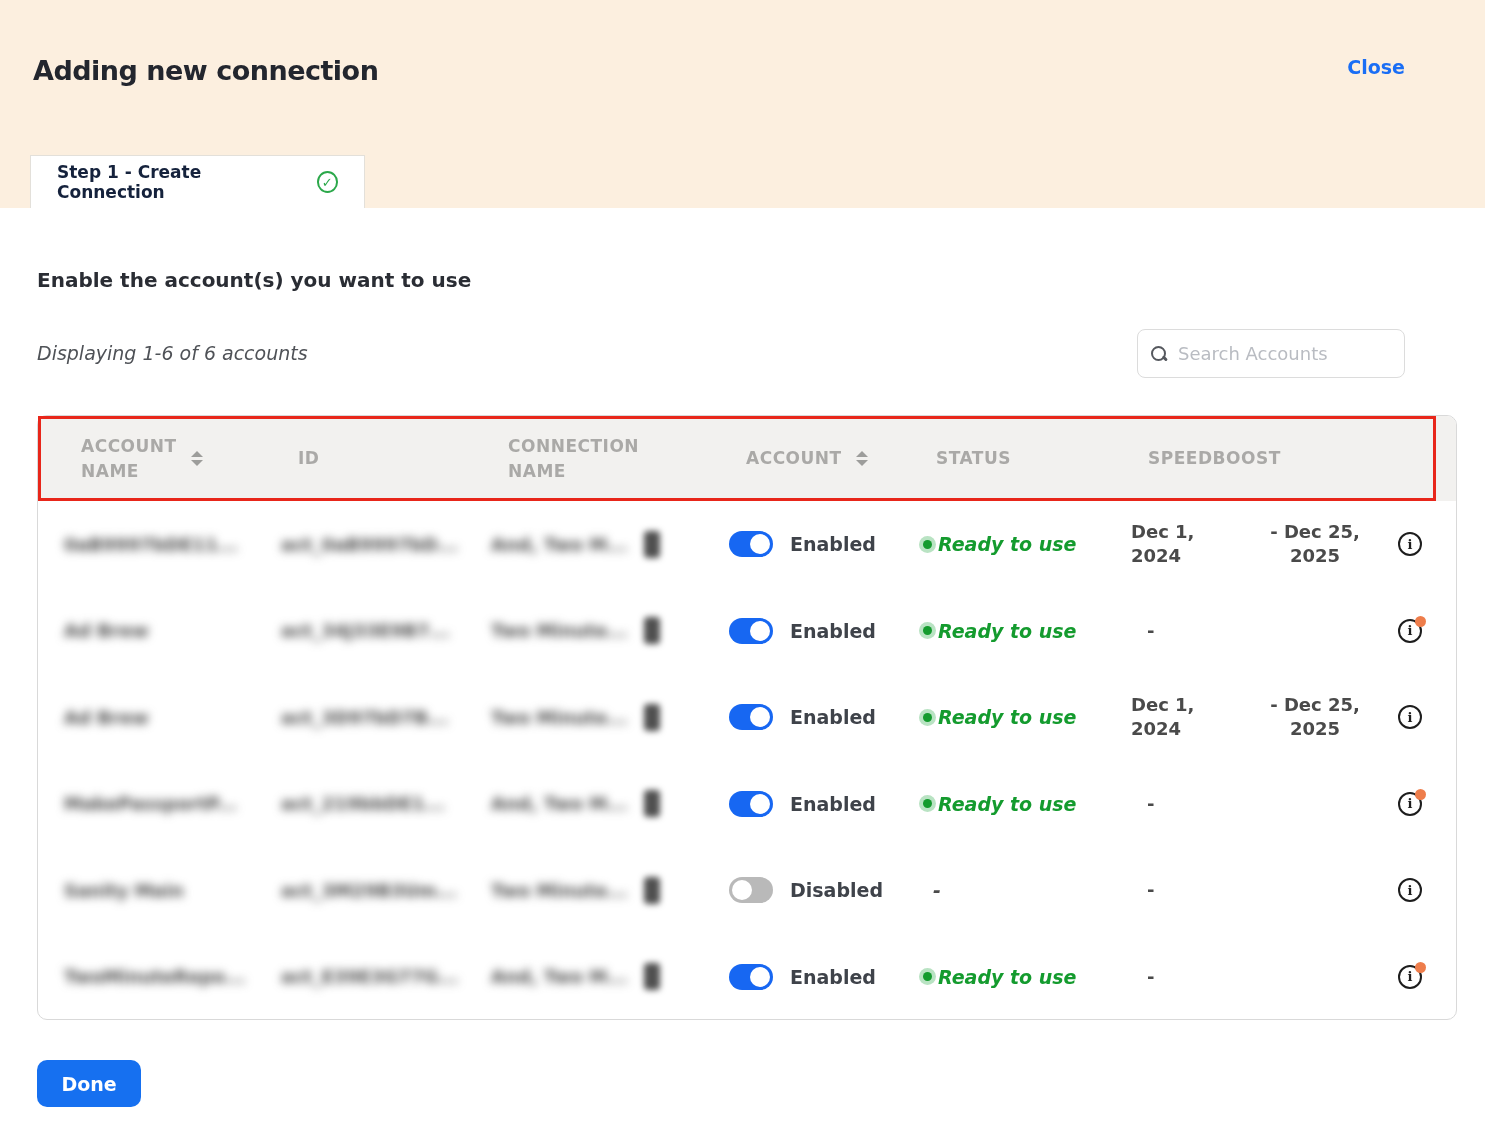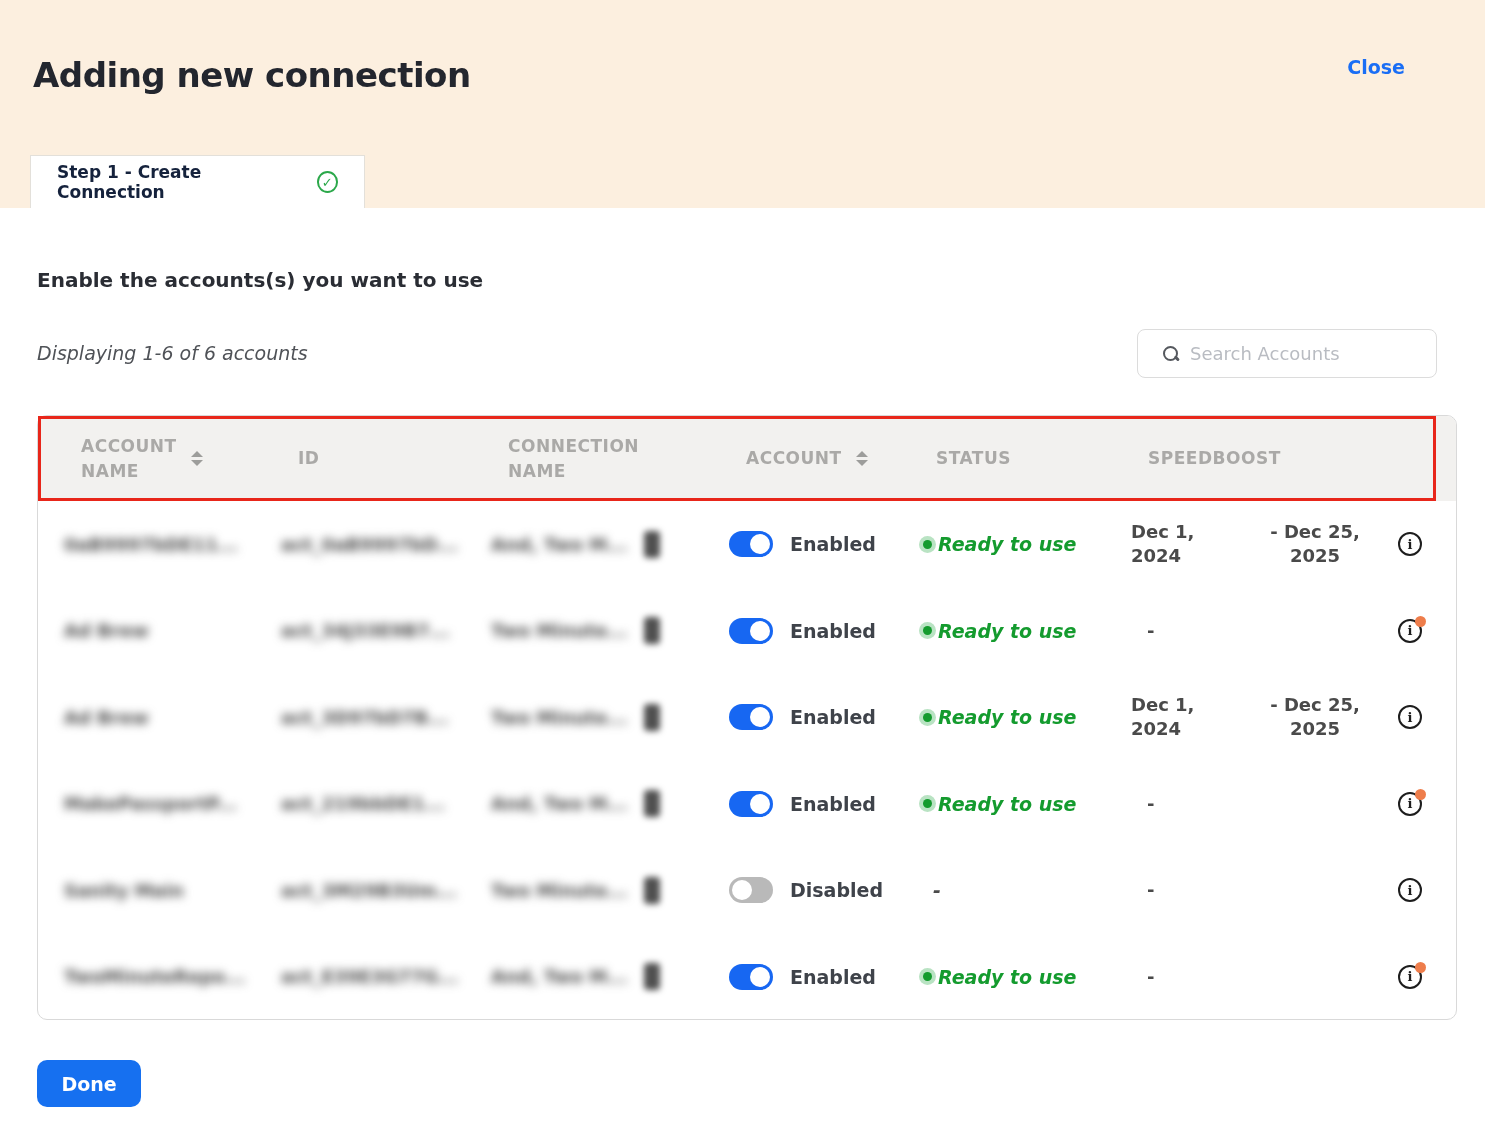--- a/index.html
+++ b/index.html
@@ -2,34 +2,34 @@
 <html><head>
 <meta charset="utf-8">
 <style>
   * { margin:0; padding:0; box-sizing:border-box; }
   html,body { width:1485px; height:1134px; background:#fff; font-family:"DejaVu Sans", sans-serif; overflow:hidden; }
 
   .page { position:relative; width:1485px; height:1134px; background:#ffffff; }
 
   
   .topband { position:relative; width:100%; height:208px; background:#fcefdf; }
-  .page-title { position:absolute; left:33px; top:55px; font-size:34px; font-weight:800; color:#23262e; letter-spacing:-0.5px; }
+  .page-title { position:absolute; left:33px; top:55px; font-size:27px; font-weight:800; color:#23262e; letter-spacing:-0.5px; }
   .close-link { position:absolute; right:80px; top:56px; font-size:19px; font-weight:600; color:#1a6ef5; cursor:pointer; }
 
   .tabs { position:absolute; left:30px; bottom:0; display:flex; }
   .tab { height:53px; display:flex; align-items:center; justify-content:center; gap:10px; padding:0 26px; font-size:17px; font-weight:600; cursor:pointer; }
   .tab.done-tab { width:335px; background:#ffffff; color:#15223c; border:1px solid #e3e0da; border-bottom:none; }
   .tab.active-tab { width:378px; background:#0e2038; color:#ffffff; margin-left:15px; }
   .check-circle { width:22px; height:22px; border:2px solid #2ba84a; border-radius:50%; display:flex; align-items:center; justify-content:center; color:#2ba84a; font-size:13px; font-weight:700; }
 
   
   .section-heading { position:absolute; left:37px; top:268px; font-size:20px; font-weight:700; color:#2a2d34; }
   .displaying { position:absolute; left:37px; top:342px; font-size:19px; color:#4f5257;font-style:italic; }
 
-  .search-box { position:absolute; left:1137px; top:329px; width:300px; height:49px; border:1px solid #dcdcdc; border-radius:8px; background:#fff; display:flex; align-items:center; padding:0 24px; gap:10px; }
+  .search-box { position:absolute; left:1137px; top:329px; width:268px; height:49px; border:1px solid #dcdcdc; border-radius:8px; background:#fff; display:flex; align-items:center; padding:0 12px; gap:10px; }
   .search-box input { border:none; outline:none; flex:1; font-size:18px; color:#333; font-family:"DejaVu Sans", sans-serif; background:transparent; }
   .search-box input::placeholder { color:#b9bcc2; }
   .search-glyph { width:18px; height:18px; position:relative; flex:none; }
   .search-glyph::before { content:""; position:absolute; left:1px; top:1px; width:11px; height:11px; border:2px solid #55585e; border-radius:50%; }
   .search-glyph::after { content:""; position:absolute; left:12px; top:12px; width:6px; height:2.5px; background:#55585e; transform:rotate(45deg); border-radius:2px; }
 
   
   .table-card { position:absolute; left:37px; top:415px; width:1420px; height:605px; border:1px solid #d9d9d9; border-radius:10px; background:#fff; }
   .thead { position:relative; height:85px; background:#f2f1ef; border-radius:9px 9px 0 0; display:grid; grid-template-columns:217px 210px 238px 190px 212px 262px 1fr; align-items:center; padding:0 20px 0 43px; }
   .red-frame { position:absolute; left:0; top:0; right:20px; height:85px; border:3px solid #e8261a; pointer-events:none; z-index:3; }
@@ -83,21 +83,21 @@
     <div class="close-link">Close</div>
 
     <div class="tabs">
       <div class="tab done-tab">
         <span>Step 1 - Create Connection</span>
         <span class="check-circle">✓</span>
       </div>
     </div>
   </div>
 
-  <div class="section-heading">Enable the accounts(s) you want to use</div>
+  <div class="section-heading">Enable the account(s) you want to use</div>
   <div class="displaying">Displaying 1-6 of 6 accounts</div>
 
   <div class="search-box">
     <span class="search-glyph"></span>
     <input type="text" placeholder="Search Accounts" style="">
   </div>
 
   <div class="table-card">
     <div class="thead">
       <div class="red-frame"></div>

